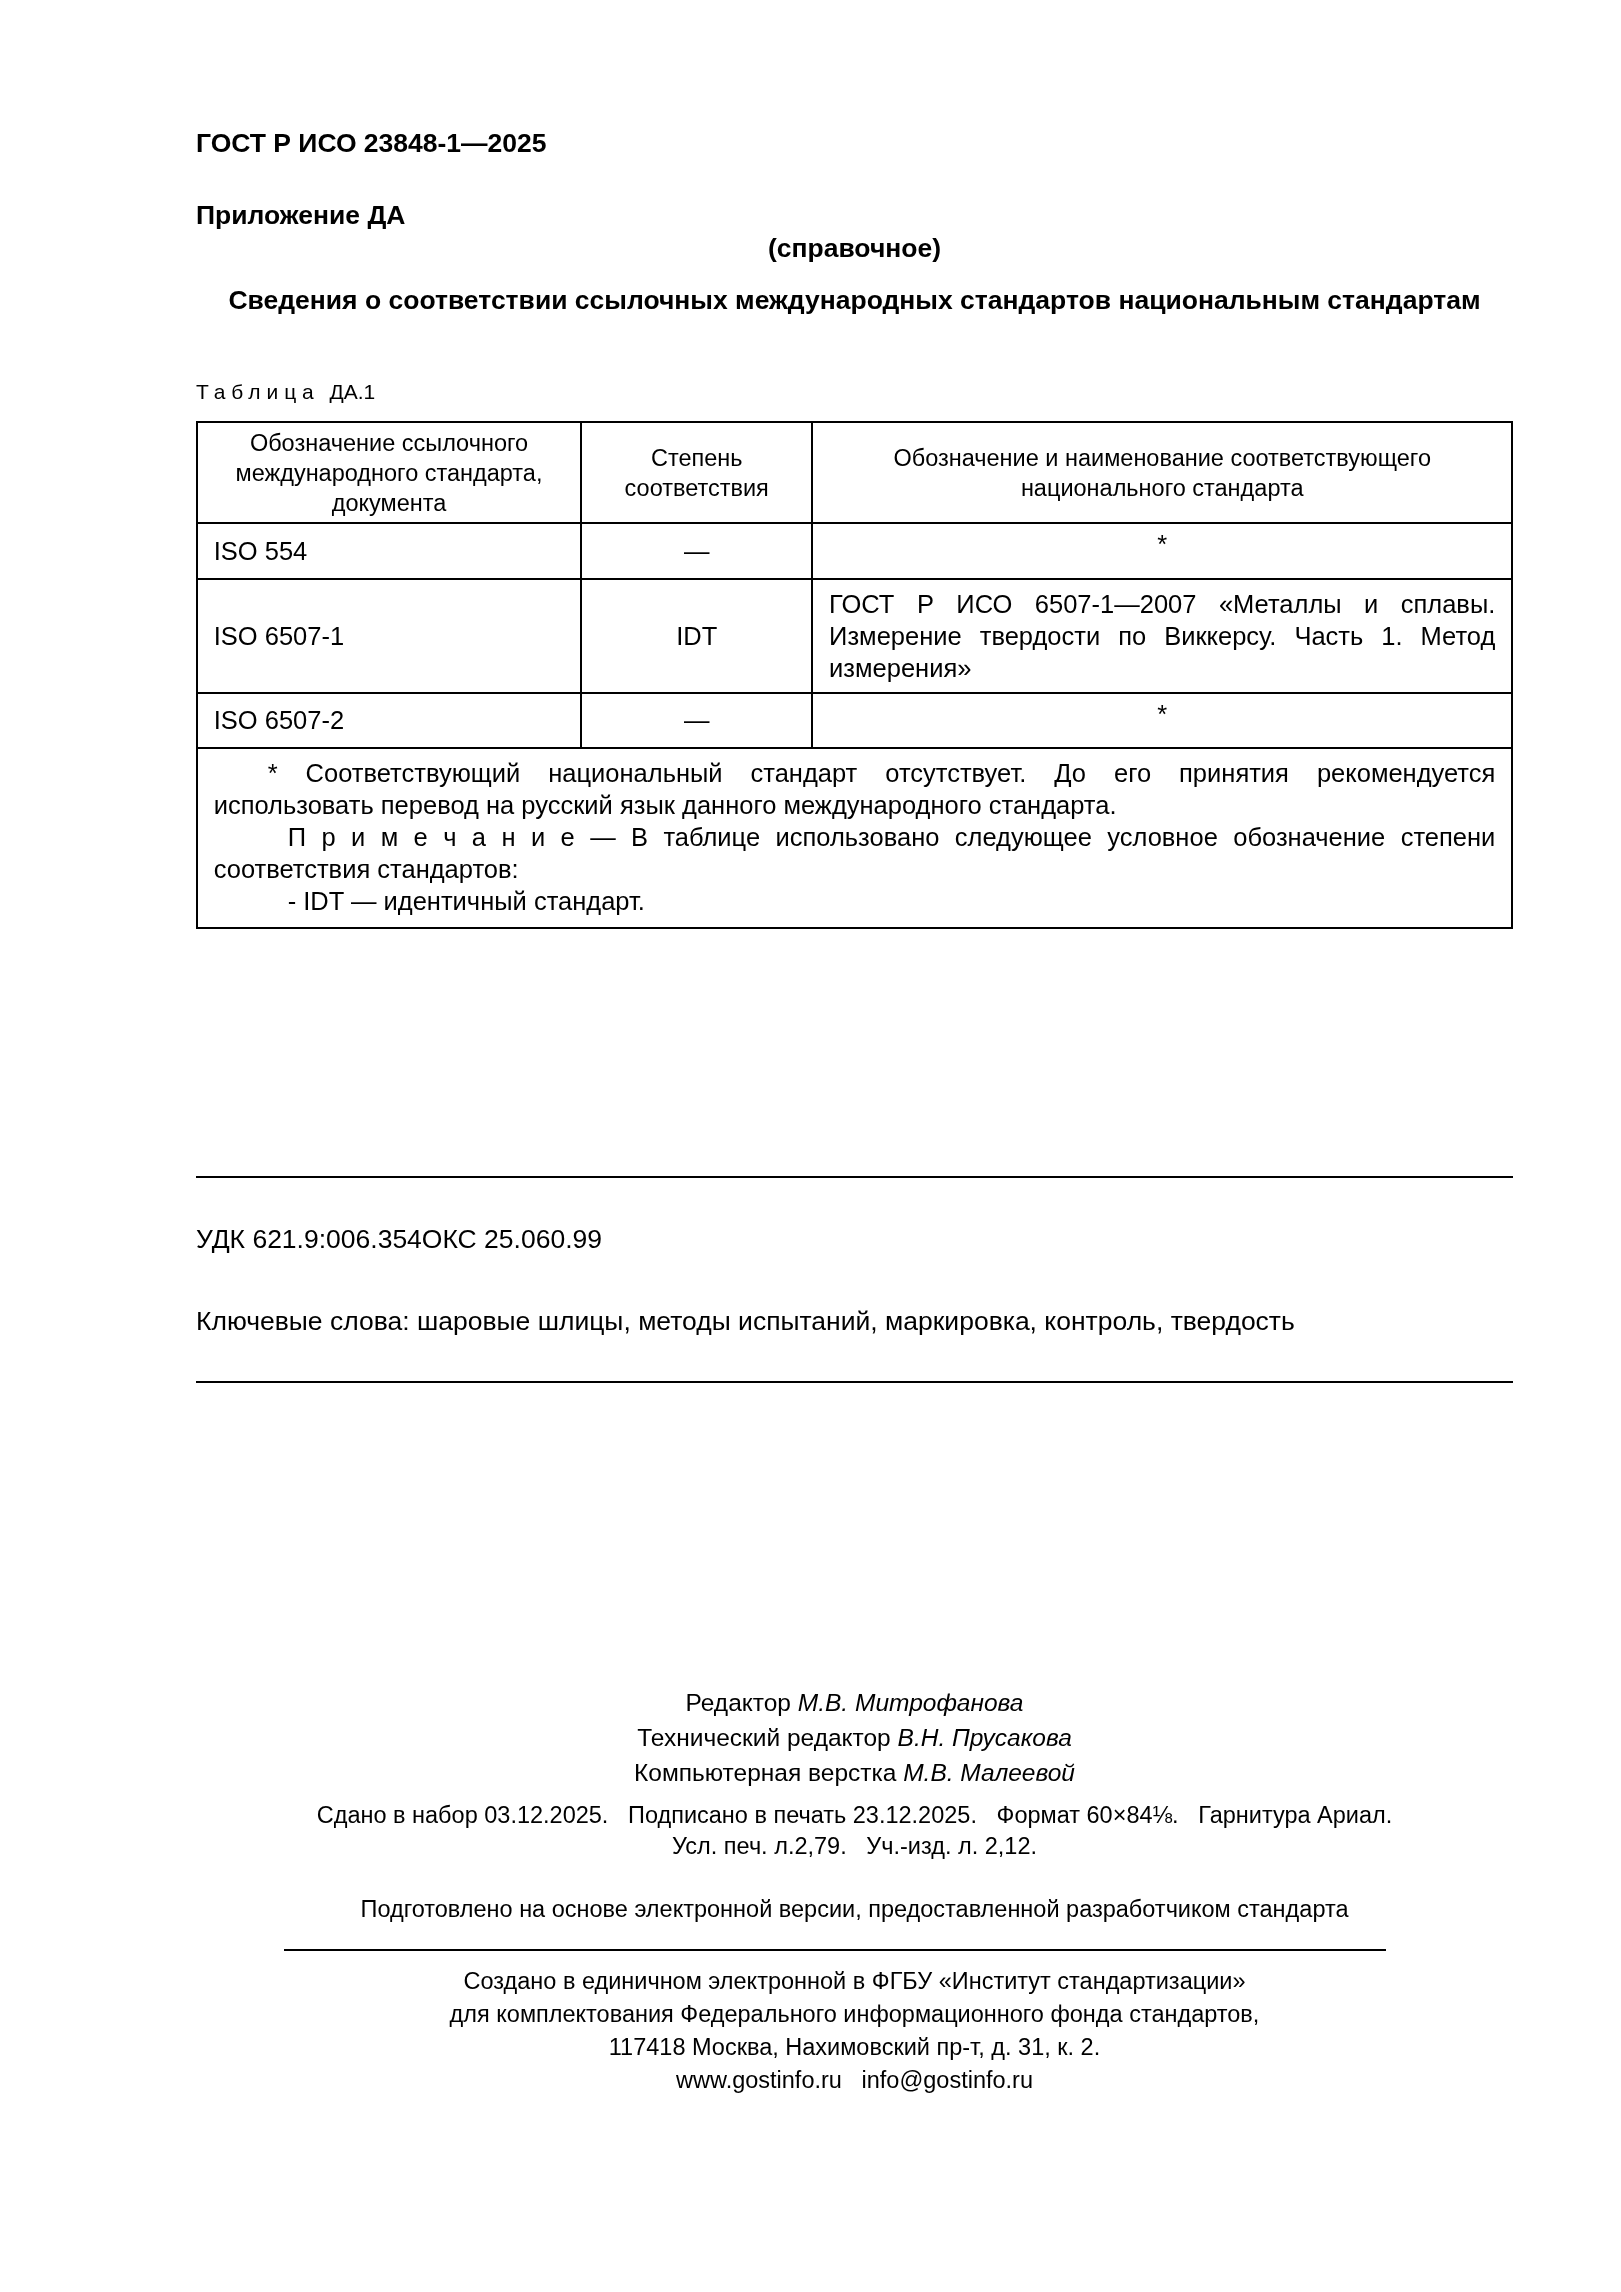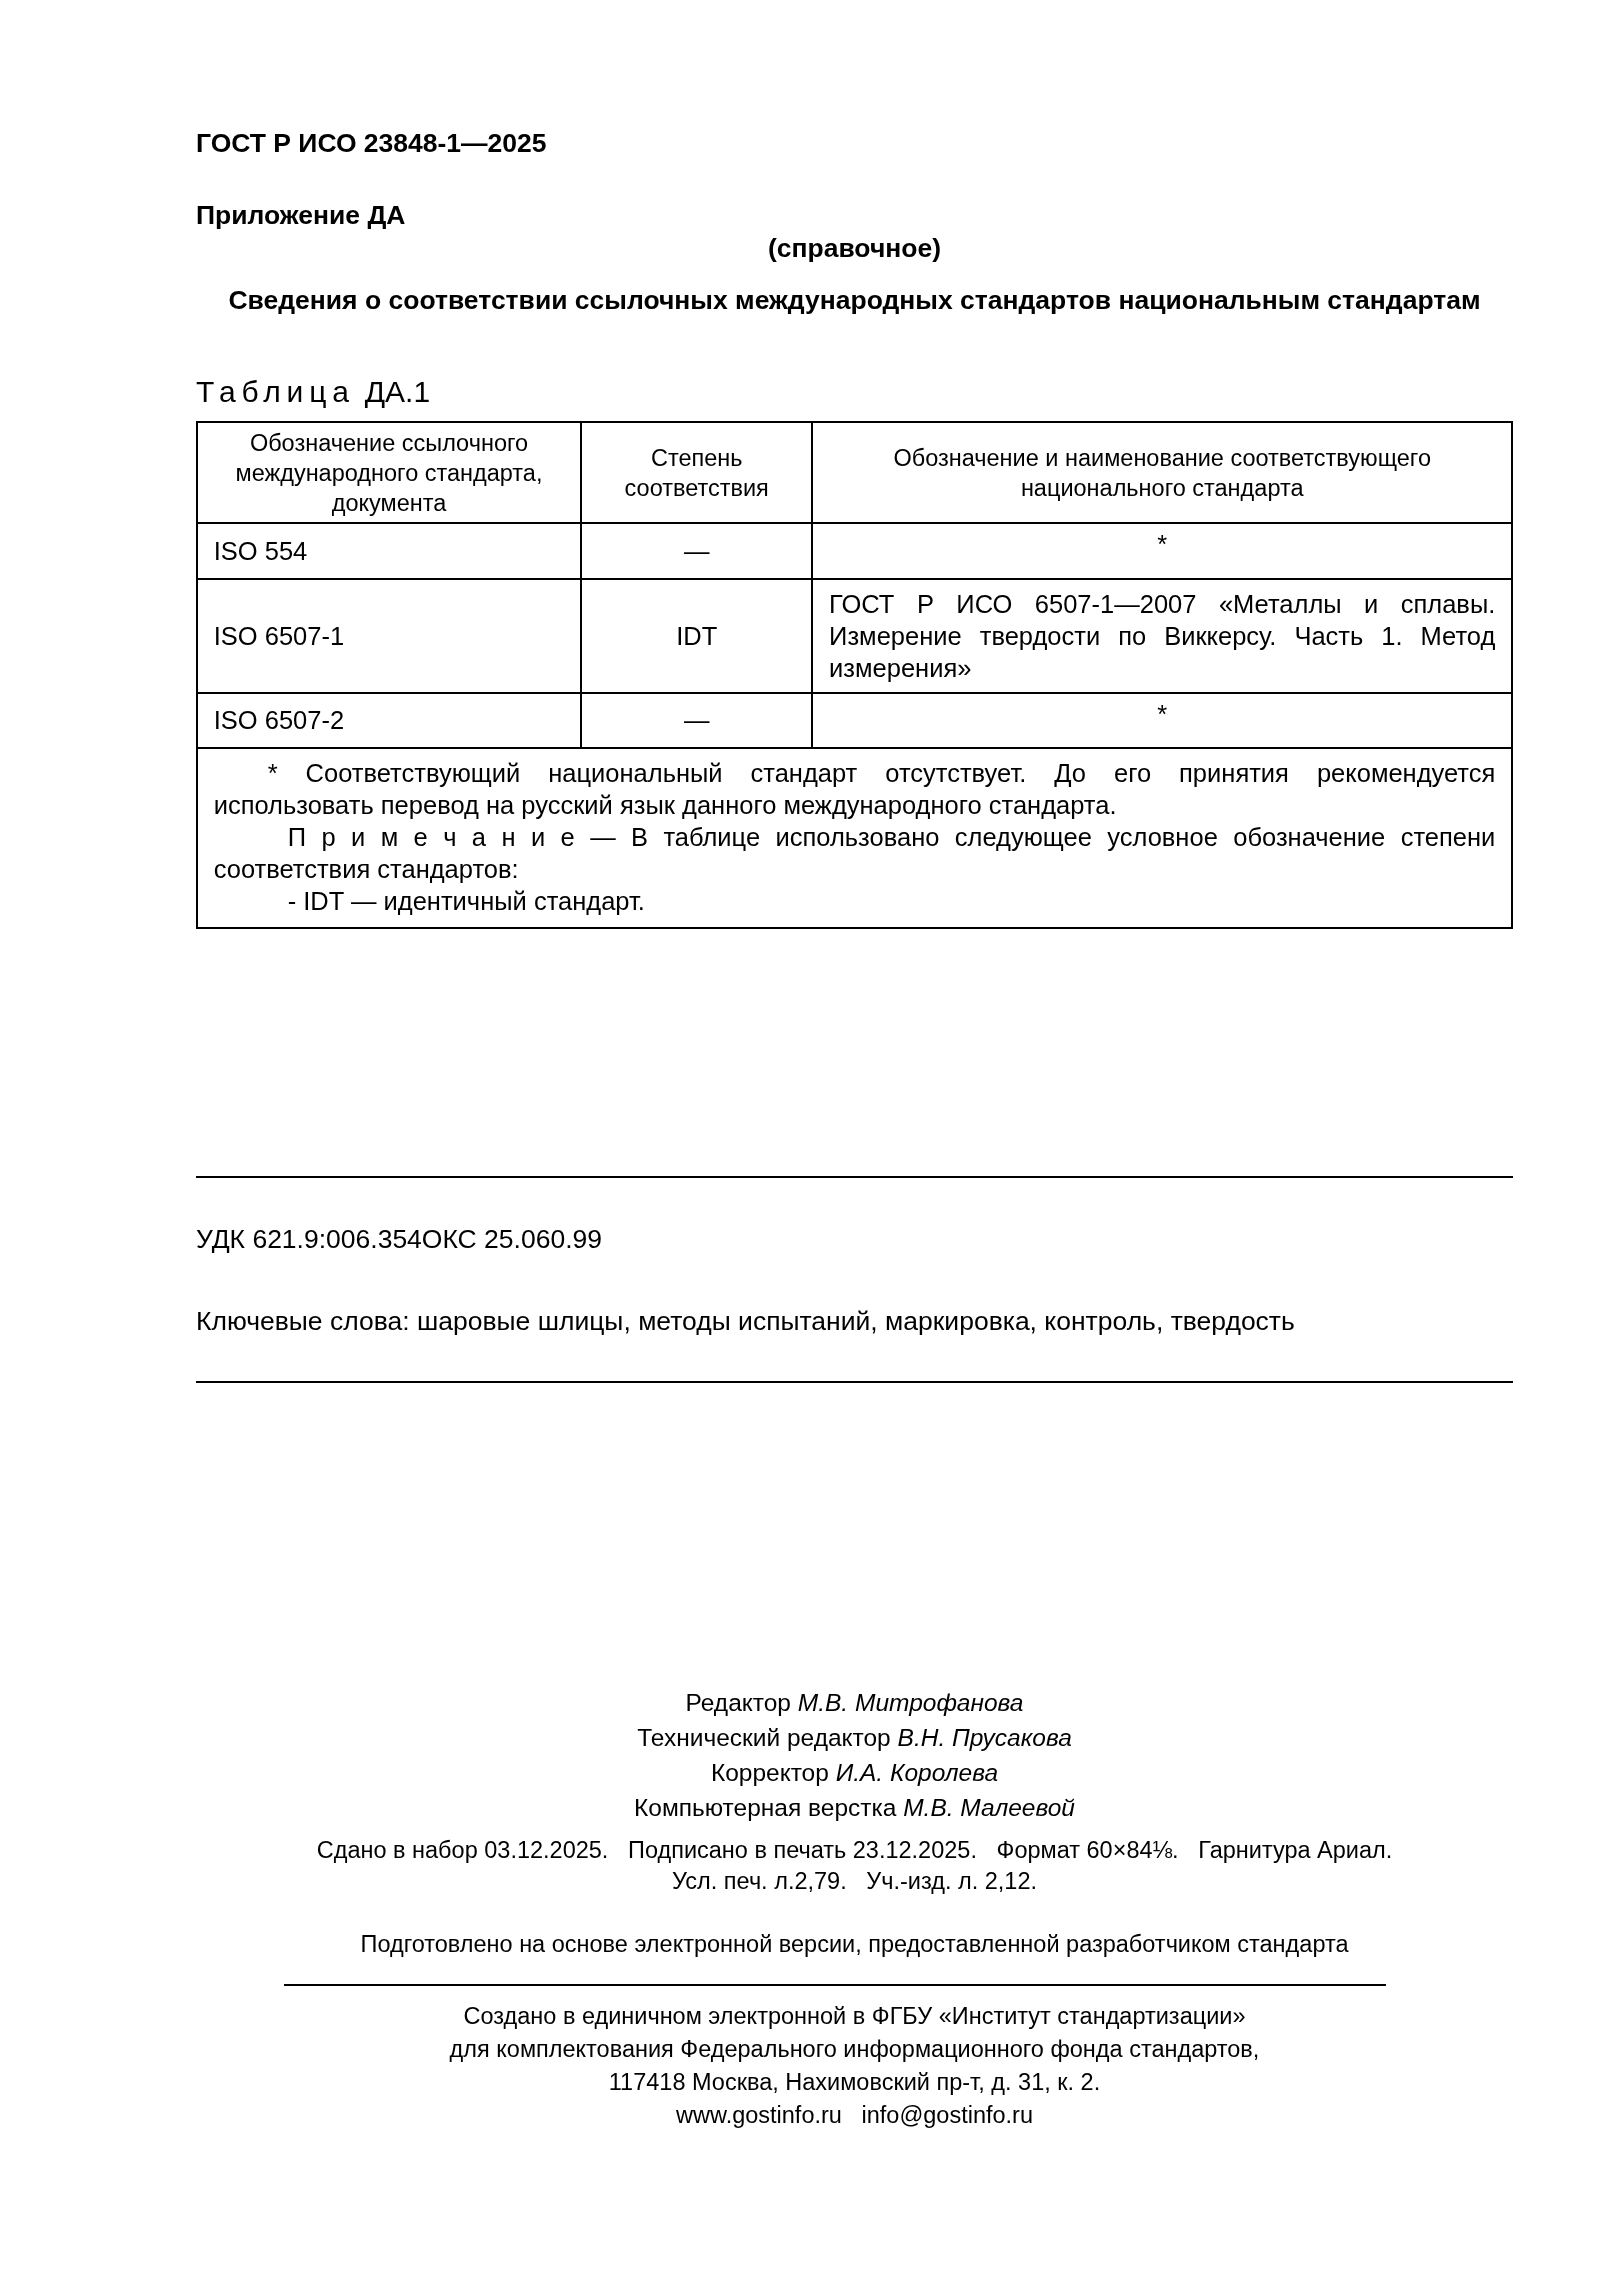--- a/index.html
+++ b/index.html
@@ -36,21 +36,21 @@
   .main-heading {
     margin-top: 19px;
     text-align: center;
     font-size: 26.5px;
     font-weight: bold;
     line-height: 33px;
   }
 
   .table-label {
     margin-top: 59px;
-    font-size: 30px;
+    font-size: 21px;
     line-height: 31px;
   }
   .table-label .tl-word { letter-spacing: 5.9px; }
   .table-label .tl-num { margin-left: 9.8px; }
 
   table.std-table {
     margin-top: 13.7px;
     width: 100%;
     border-collapse: collapse;
     border: 2.9px solid #000;
@@ -213,21 +213,20 @@
     <span>ОКС 25.060.99</span>
   </div>
 
   <div class="keywords">Ключевые слова: шаровые шлицы, методы испытаний, маркировка, контроль, твердость</div>
 
   <div class="rule-2"></div>
 
   <div class="colophon">
     <div><span>Редактор </span><span class="name">М.В. Митрофанова</span></div>
     <div><span>Технический редактор </span><span class="name">В.Н. Прусакова</span></div>
-    <div><span>Корректор </span><span class="name">И.А. Королева</span></div>
     <div><span>Компьютерная верстка </span><span class="name">М.В. Малеевой</span></div>
   </div>
 
   <div class="print-info">
     <div>
       <span class="seg">Сдано в набор 03.12.2025.</span><span class="seg">Подписано в печать 23.12.2025.</span><span class="seg">Формат 60×84⅛.</span><span class="seg">Гарнитура Ариал.</span>
     </div>
     <div>
       <span class="seg">Усл. печ. л.2,79.</span><span class="seg">Уч.-изд. л. 2,12.</span>
     </div>

